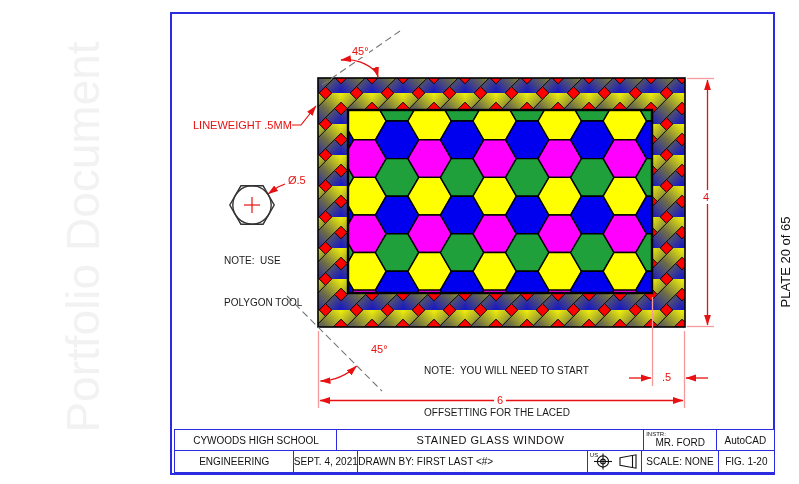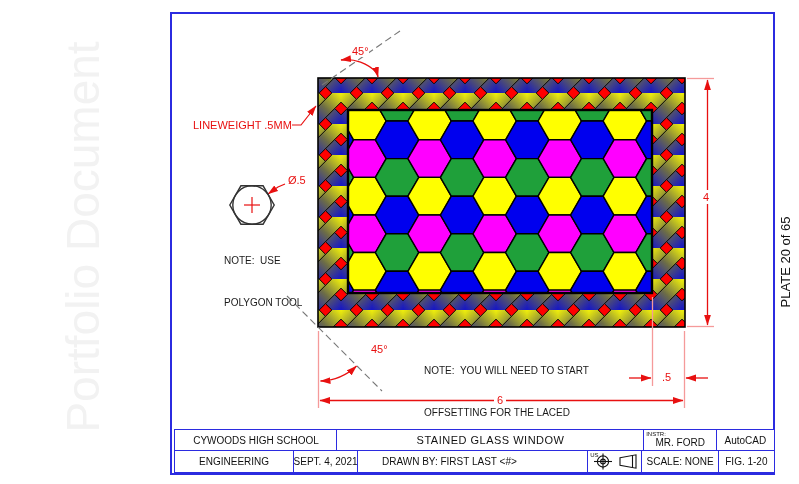--- a/index.html
+++ b/index.html
@@ -31,21 +31,21 @@
   
   #titleblock{left:170px;top:429px;width:605px;height:44px;font-size:10px;color:#111;}
   .tb-row{display:flex;height:22px;}
   .tb-cell{box-sizing:border-box;border:1.5px solid #2b2be0;background:#fff;display:flex;
            align-items:center;justify-content:center;white-space:nowrap;overflow:hidden;
            position:relative;margin-left:-1.5px;}
   .tb-row:last-child .tb-cell{margin-top:-1.5px;}
   .tb-cell:first-child{margin-left:4px;}
   .tb-title{font-size:11px;letter-spacing:0.5px;}
   .tiny{position:absolute;left:2px;top:1px;font-size:6px;line-height:6px;color:#111;}
-  .tb-left{justify-content:flex-start;padding-left:24px;}
+  .tb-left{justify-content:flex-start;padding-left:0;}
 </style>
 </head>
 <body>
 
 <div id="page">
 
   <div class="abs" id="watermark">Portfolio Document</div>
 
   <div class="abs" id="sheet-frame"></div>
 

